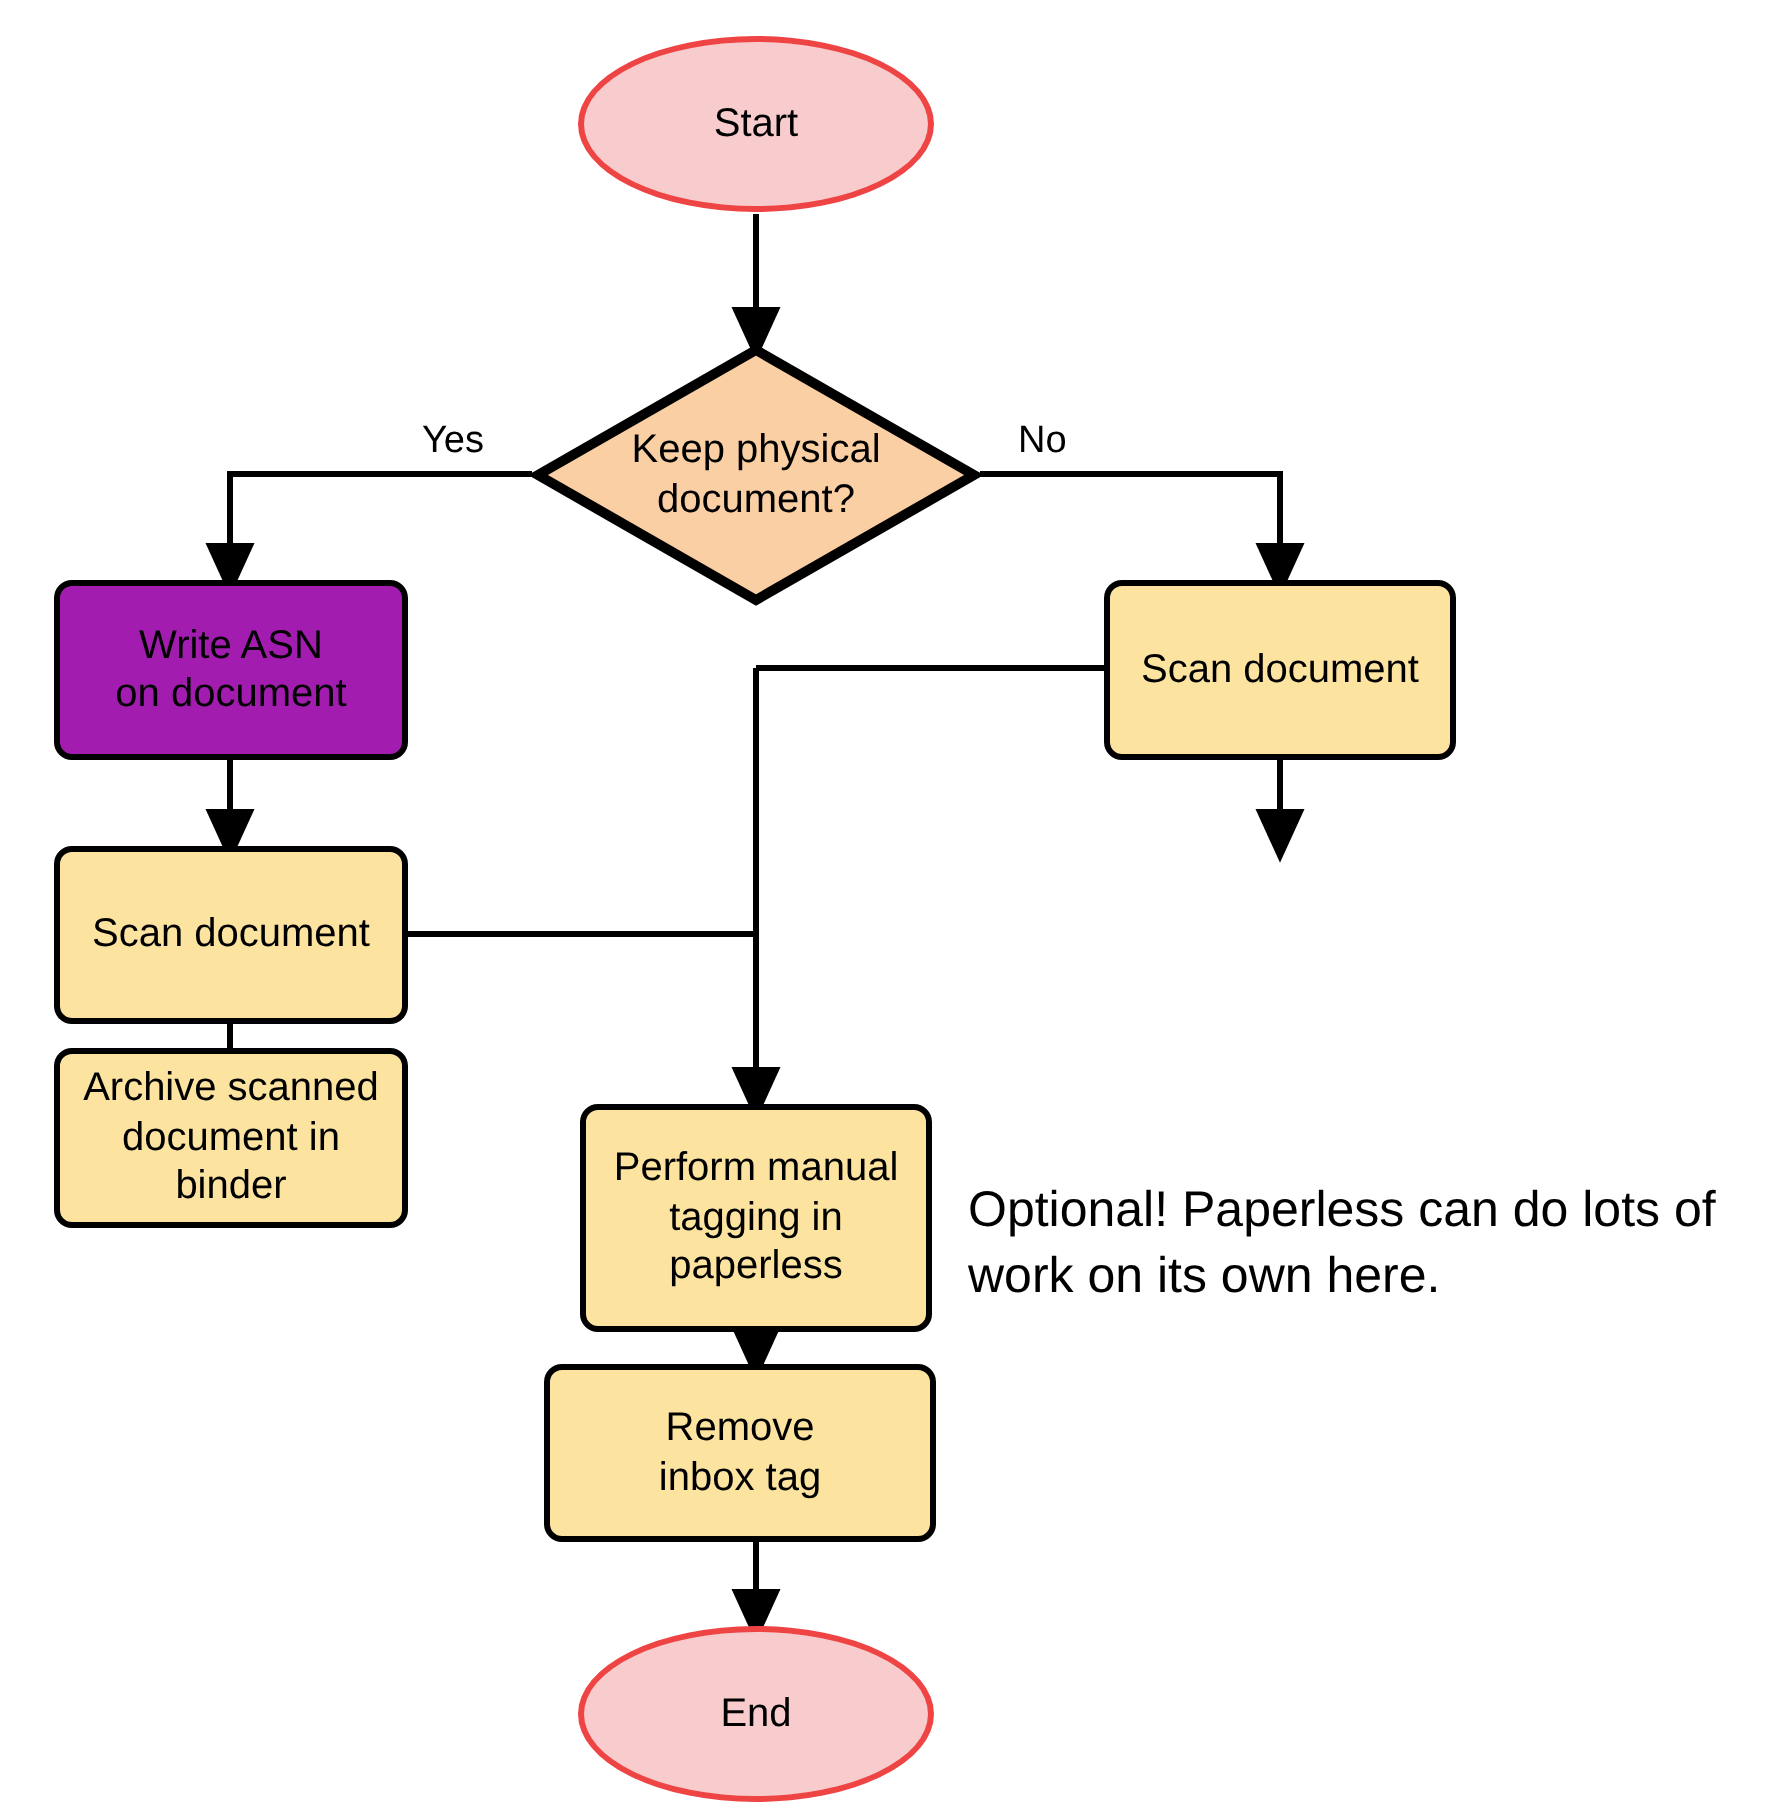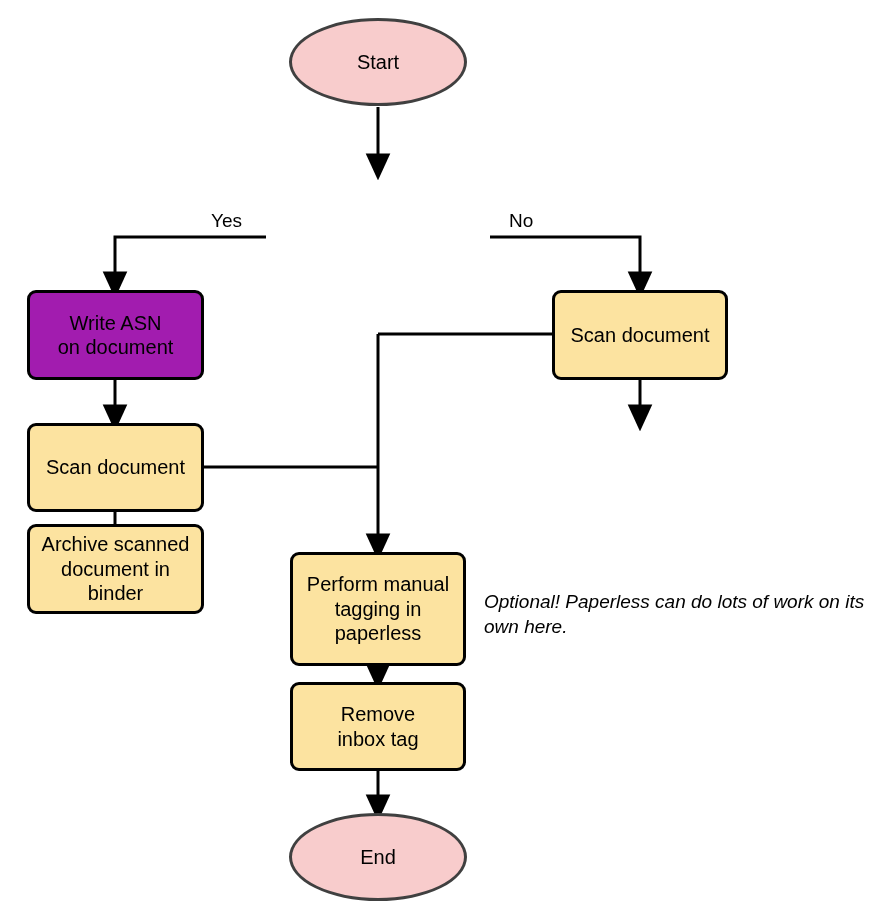--- a/index.html
+++ b/index.html
@@ -34,21 +34,21 @@
     align-items: center;
     justify-content: center;
     text-align: center;
     color: #000000;
     font-size: 20px;
     line-height: 1.22;
     white-space: pre-line;
     z-index: 3;
   }
   .node-terminator {
-    border: 3px solid #404040;
+    border: 3px solid #ef4444;
     border-radius: 50%;
     justify-content: center;
   }
   .node-process {
     border: 3px solid #000000;
     border-radius: 9px;
   }
   .node-decision {
     background: transparent;
     border: none;
@@ -67,22 +67,21 @@
   }
   .edge-label {
     position: absolute;
     font-size: 19px;
     color: #000000;
     z-index: 4;
     white-space: nowrap;
   }
   .annotation {
     position: absolute;
-    font-style: italic;
-    font-size: 19px;
+    font-size: 25px;
     line-height: 1.32;
     color: #000000;
     z-index: 4;
   }
 </style>
 </head>
 <body>
 
 <div id="flowchart-canvas">
 
@@ -113,20 +112,27 @@
 
     <path d="M 378 643 L 378 676" stroke="#000000" stroke-width="3" fill="none" marker-end="url(#arrowhead)"></path>
 
     <path d="M 378 771 L 378 807" stroke="#000000" stroke-width="3" fill="none" marker-end="url(#arrowhead)"></path>
   </svg>
 
   <div class="node node-terminator" style="left:289px; top:18px; width:178px; height:88px; background:#F8CCCC;">
     <span>Start</span>
   </div>
 
+  <div class="node node-decision" style="left:266px; top:172px; width:224px; height:131px;">
+    <svg class="decision-shape" viewBox="0 0 224 131" preserveAspectRatio="none" xmlns="http://www.w3.org/2000/svg">
+      <polygon points="112,3 221,65.5 112,128 3,65.5" fill="#FACFA4" stroke="#000000" stroke-width="5" stroke-linejoin="miter"></polygon>
+    </svg>
+    <span class="decision-label">Keep physical
+document?</span>
+  </div>
 
   <div class="edge-label" style="left:211px; top:210px;">Yes</div>
   <div class="edge-label" style="left:509px; top:210px;">No</div>
 
   <div class="node node-process" style="left:27px; top:290px; width:177px; height:90px; background:#a21caf;">
     <span>Write ASN
 on document</span>
   </div>
 
   <div class="node node-process" style="left:27px; top:423px; width:177px; height:89px; background:#FCE3A0;">
@@ -143,21 +149,21 @@
     <span>Scan document</span>
   </div>
 
 
   <div class="node node-process" style="left:290px; top:552px; width:176px; height:114px; background:#FCE3A0;">
     <span>Perform manual
 tagging in
 paperless</span>
   </div>
 
-  <div class="node node-process" style="left:290px; top:682px; width:176px; height:89px; background:#FCE3A0;justify-content:center;">
+  <div class="node node-process" style="left:272px; top:682px; width:196px; height:89px; background:#FCE3A0;justify-content:center;">
     <span>Remove
 inbox tag</span>
   </div>
 
   <div class="node node-terminator" style="left:289px; top:813px; width:178px; height:88px; background:#F8CCCC;">
     <span>End</span>
   </div>
 
   <div class="annotation" style="left:484px; top:589px; width:400px;">Optional! Paperless can do lots of work on its own here.</div>
 

